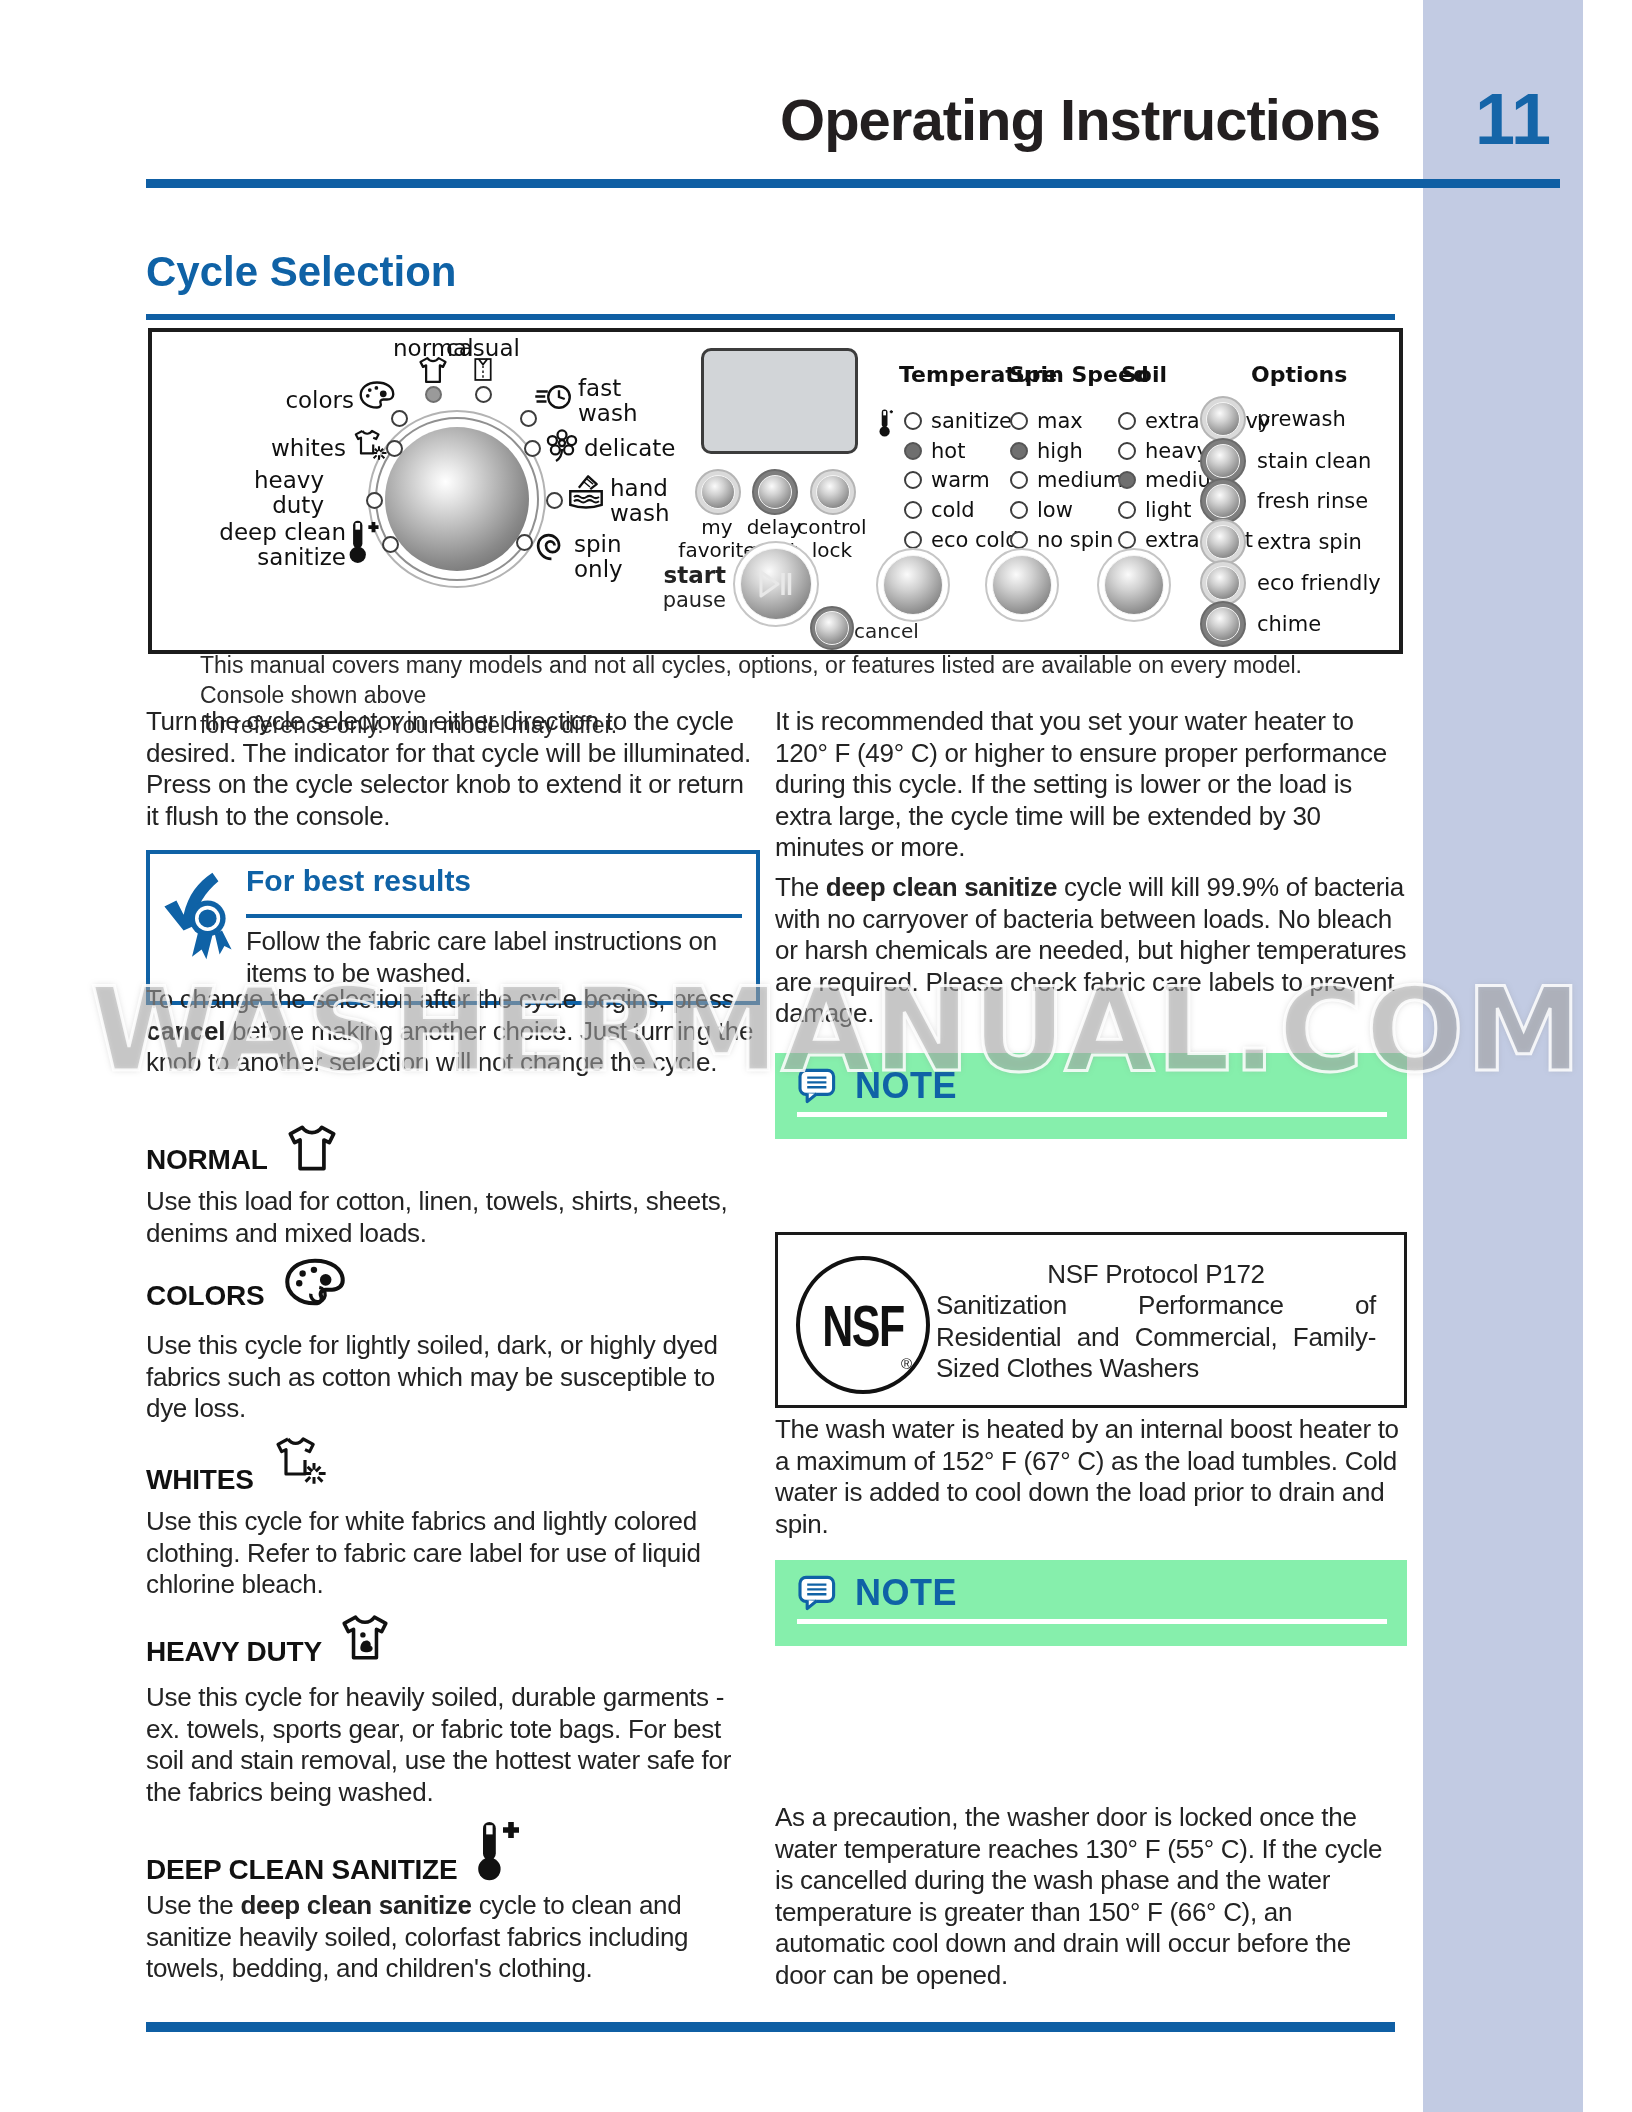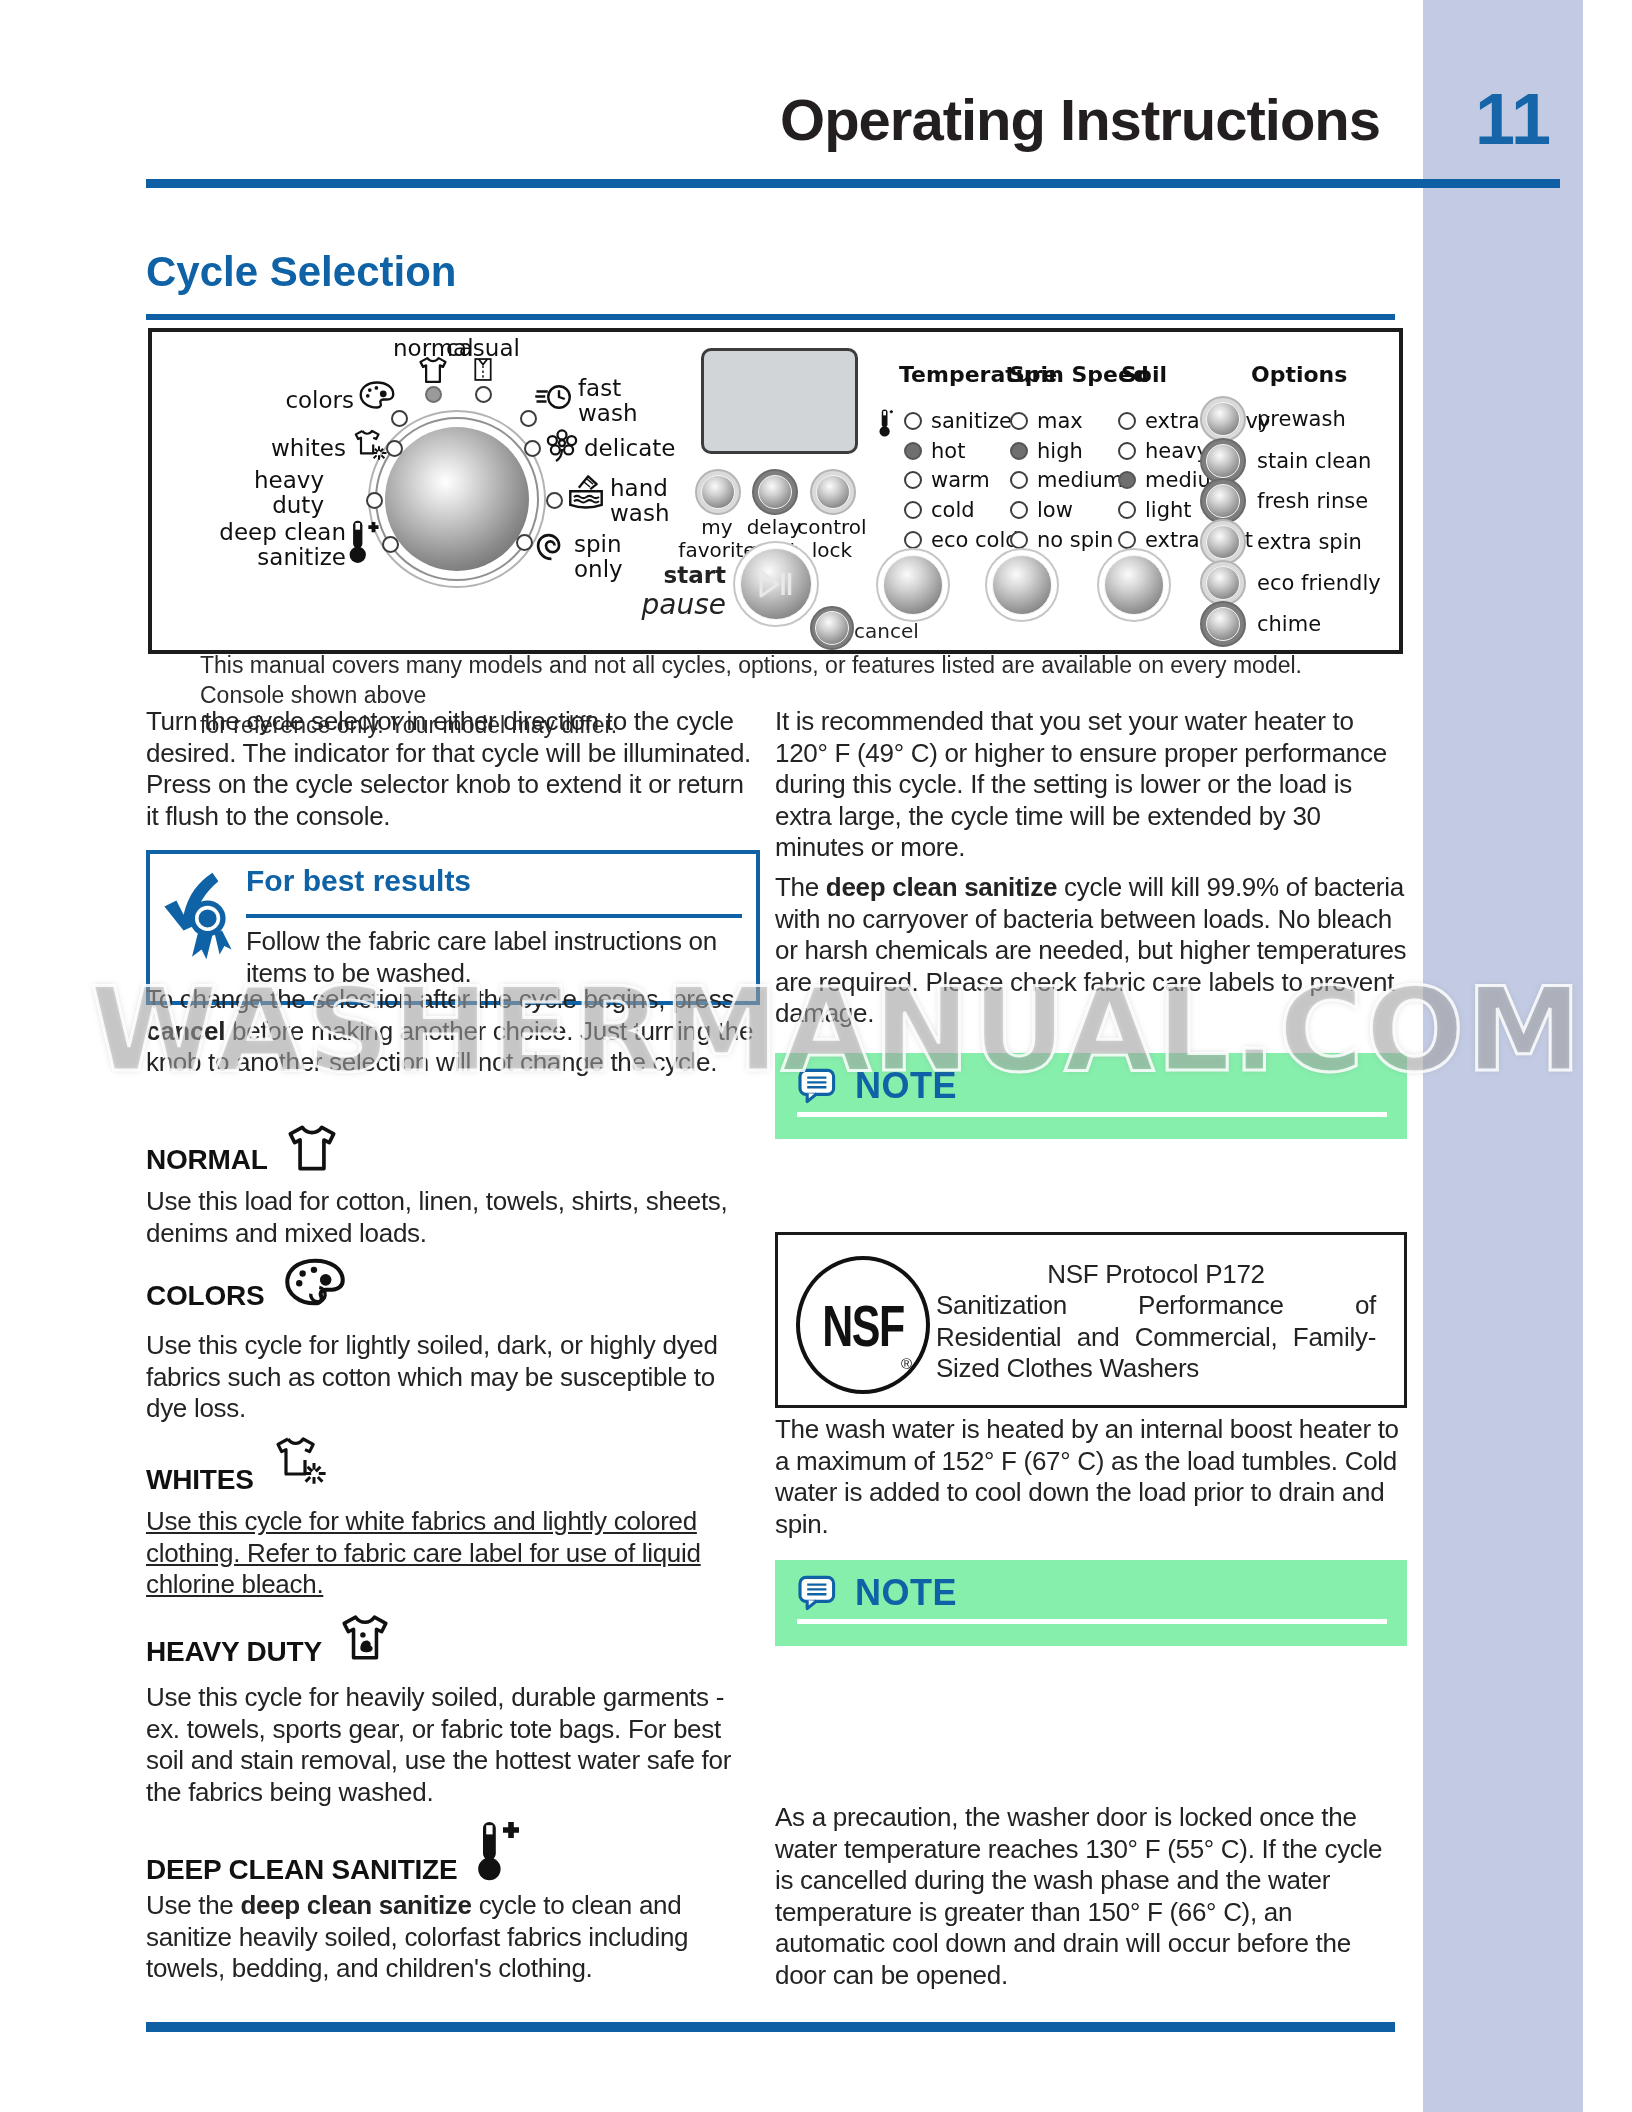--- a/index.html
+++ b/index.html
@@ -173,21 +173,21 @@
     </div>
   <div class="abs ring" style="left:658px;top:137px;">
       <div class="ball s32"></div>
     </div>
   <div class="abs btn-label" style="left:525px;top:184px;width:80px;">my favorite</div>
   <div class="abs btn-label" style="left:582px;top:184px;width:80px;">delay start</div>
   <div class="abs btn-label" style="left:640px;top:184px;width:80px;">control lock</div>
 
   <div class="abs" style="left:470px;top:230px;width:104px;text-align:right;">
     <div style="font-size:23px;font-weight:bold;">start</div>
-    <div style="font-size:28px;font-style:italic;">pause</div>
+    <div style="font-size:21px;">pause</div>
   </div>
   <div class="abs ring big" style="left:581px;top:209px;">
     <div class="ball s70">
       <svg width="40" height="32" viewBox="0 0 40 32">
         <path d="M5 4 L5 28 L22 16 Z" fill="none" stroke="#e8e8e8" stroke-width="3" stroke-linejoin="round"></path>
         <path d="M27 5 V27 M33.5 5 V27" stroke="#e8e8e8" stroke-width="3.4" fill="none"></path>
       </svg>
     </div>
   </div>
   <div class="abs ring dark" style="left:658px;top:274px;padding:3px;">
@@ -361,21 +361,21 @@
 <div class="abs lcol sec-row" style="top:1436px;">
   <span class="sec-name">WHITES</span>
   <svg class="sec-ico" width="56" height="56" viewBox="0 0 28 28">
       <path d="M8 1.5 L3 4.2 4.8 7.8 7 6.8 7 19 16.5 19 16.5 12" fill="none" stroke="#111" stroke-width="1.6" stroke-linejoin="round"></path>
       <path d="M8 1.5 C9 3 10.3 3.7 11.8 3.7 C13.3 3.7 14.6 3 15.6 1.5 L20.6 4.2 18.8 7.8 16.5 6.8" fill="none" stroke="#111" stroke-width="1.6" stroke-linejoin="round"></path>
       <g stroke="#111" stroke-width="1.5">
         <path d="M21 13.5 v3.4 M21 20.5 v3.4 M16.2 18.7 h3.4 M23.4 18.7 h3.4 M17.8 15.4 l2.3 2.3 M22.9 20.5 l2.3 2.3 M24.2 15.4 l-2.3 2.3 M19.1 20.5 l-2.3 2.3"></path>
       </g>
     </svg>
 </div>
-<div class="abs para lcol" style="top:1506px;text-decoration:underline;">Use this cycle for white fabrics and lightly colored clothing. Refer to fabric care label for use of liquid chlorine bleach.</div>
+<div class="abs para lcol" style="top:1506px;">Use this cycle for white fabrics and lightly colored clothing. Refer to fabric care label for use of liquid chlorine bleach.</div>
 
 <div class="abs lcol sec-row" style="top:1612px;">
   <span class="sec-name">HEAVY DUTY</span>
   <svg class="sec-ico" width="50" height="52" viewBox="0 0 24 23">
       <path d="M7.5 1.5 L2 4.5 4 8.5 6.5 7.3 6.5 21 17.5 21 17.5 7.3 20 8.5 22 4.5 16.5 1.5 C15.3 3.2 13.8 3.9 12 3.9 C10.2 3.9 8.7 3.2 7.5 1.5 Z" fill="none" stroke="#111" stroke-width="1.7" stroke-linejoin="round"></path>
       <circle cx="11" cy="10" r="1.3" fill="#111"></circle>
       <path d="M11.5 13 c1.8 -1 3.6 0.4 3.2 2.2 c1.2 0.4 1.3 2 0.2 2.6 c-1.3 0.8 -4.6 0.9 -5 -0.6 c-0.4 -1.4 0.2 -3.4 1.6 -4.2 Z" fill="#111"></path>
     </svg>
 </div>
 <div class="abs para lcol" style="top:1682px;">Use this cycle for heavily soiled, durable garments - ex. towels, sports gear, or fabric tote bags. For best soil and stain removal, use the hottest water safe for the fabrics being washed.</div>

